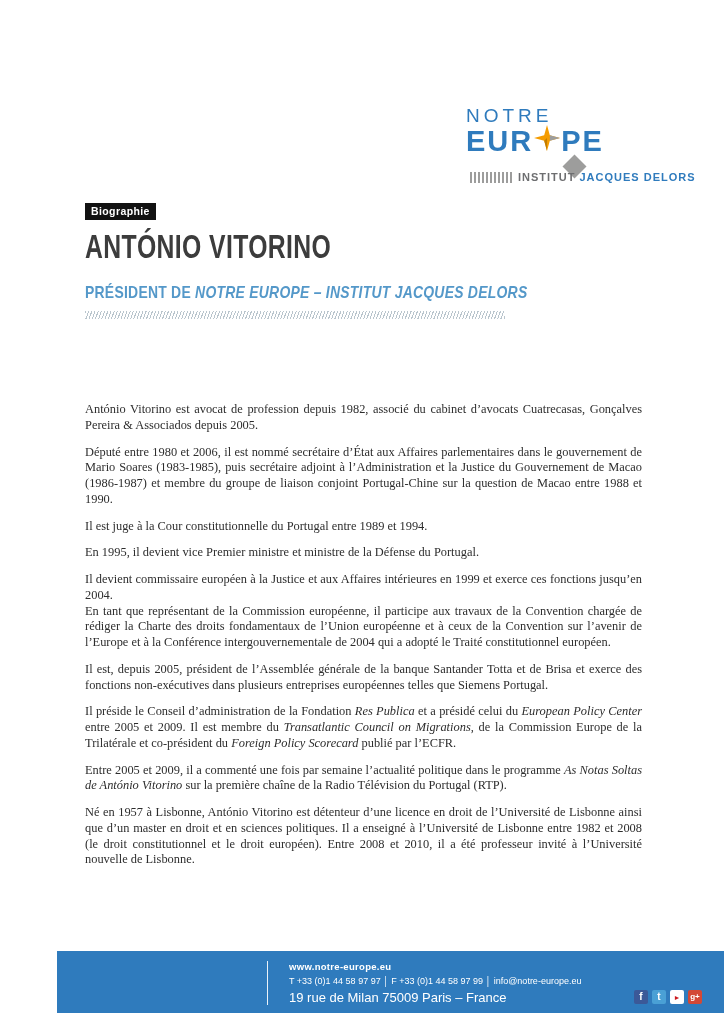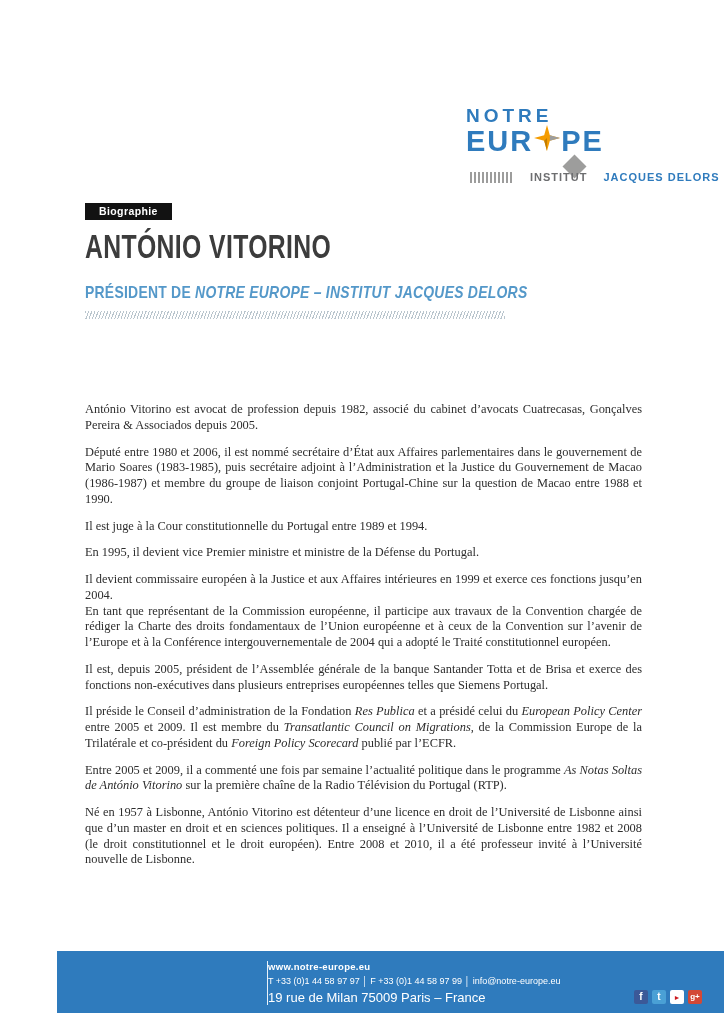--- a/index.html
+++ b/index.html
@@ -2,58 +2,58 @@
 <html style="--blue: #2f7bbd; --lightblue: #5498c9; --orange: #f59c00; --gray: #9d9d9c;"><head>
 <meta charset="utf-8">
 <style>
   * { margin:0; padding:0; box-sizing:border-box; }
   html,body { background:#ffffff; }
   body { font-family:"Liberation Sans", sans-serif; }
   .page { position:relative; width:724px; height:1024px; background:#fff; margin:0 auto; overflow:hidden; }
 
   
   .logo { position:absolute; left:438px; top:106px; z-index:2; }
-  .logo-notre { margin-left:28px; color:var(--blue); font-weight:bold; font-size:19px; letter-spacing:4px; line-height:1; }
+  .logo-notre { margin-left:28px; color:var(--blue); font-weight:normal; font-size:19px; letter-spacing:4px; line-height:1; }
   .logo-europe { margin-left:28px; color:var(--blue); font-weight:bold; font-size:29px; letter-spacing:2px;
                  line-height:1.15; display:flex; align-items:flex-start; position:relative; z-index:2; }
   .compass { display:inline-block; width:26px; height:26px; margin:0 1px; }
   .compass .pt-main { fill:var(--orange); }
   .compass .pt-east { fill:var(--gray); }
   .compass .pt-shade { fill:#c27d00; }
   .logo-diamond { position:absolute; left:128px; top:52px; width:17px; height:17px;
                   background:var(--gray); transform:rotate(45deg); z-index:1; }
-  .logo-sub { margin-top:13px; display:flex; align-items:center; gap:16px;
+  .logo-sub { margin-top:13px; display:flex; align-items:center; gap:4px;
               font-size:11px; font-weight:bold; letter-spacing:1px; position:relative; z-index:2; white-space:nowrap;padding-left:32px; }
   .barcode { display:inline-block; width:44px; height:11px;
              background:repeating-linear-gradient(90deg, var(--gray) 0 2px, transparent 2px 4px); }
   .institut { color:#6d6e70; }
   .jd { color:var(--blue); }
 
   
   .badge { position:absolute; left:85px; top:203px; background:#121212; color:#fff;
-           font-size:10.5px; font-weight:bold; padding:2px 14px 3px; letter-spacing:.4px; }
+           font-size:10.5px; font-weight:bold; padding:2px 6px 3px; letter-spacing:.4px; }
   .title { position:absolute; left:85px; top:228px; font-size:33px; font-weight:bold; color:#3c3c3c;
            transform:scaleX(.75); transform-origin:left top; white-space:nowrap; letter-spacing:.5px; }
   .subtitle { position:absolute; left:85px; top:283px; font-size:17px; font-weight:bold; color:var(--lightblue);
               transform:scaleX(.82); transform-origin:left top; white-space:nowrap; letter-spacing:.3px; }
   .subtitle em { font-style:italic; }
   .hatch { position:absolute; left:85px; top:311px; width:420px; height:8px;
            background:repeating-linear-gradient(110deg, #b9c5cd 0 1px, transparent 1px 3px); }
 
   
   .body { position:absolute; left:85px; top:364px; width:557px;
           font-family:"Liberation Serif", serif; font-size:12.4px; line-height:1.27;
           color:#2d2d2d; text-align:justify;margin-top:38px; }
   .body p { margin:0 0 11px; }
   .body p.tight { margin-bottom:0; }
   .body em { font-style:italic; }
 
   
   .footer { position:absolute; left:57px; right:0; top:951px; height:62px; background:var(--blue); }
-  .footer-text { position:absolute; left:210px; top:10px; padding-left:0;
+  .footer-text { position:absolute; left:210px; top:10px; padding-left:21px;
                  border-left:1px solid rgba(255,255,255,.9); color:#fff; }
   .footer-site { font-weight:bold; font-size:9.5px; letter-spacing:.3px; margin-bottom:4px; }
   .footer-contact { font-size:9px; margin-bottom:4px; }
   .footer-address { font-size:13px; }
   .social { position:absolute; right:22px; bottom:20px; display:flex; gap:4px; z-index:3; }
   .soc { width:14px; height:14px; border-radius:2px; display:flex; align-items:center; justify-content:center;
          font-size:10px; font-weight:bold; line-height:1; cursor:pointer; }
   .soc.youtube { font-size:7px; }
   .soc.googleplus { font-size:8px; }
 </style>

